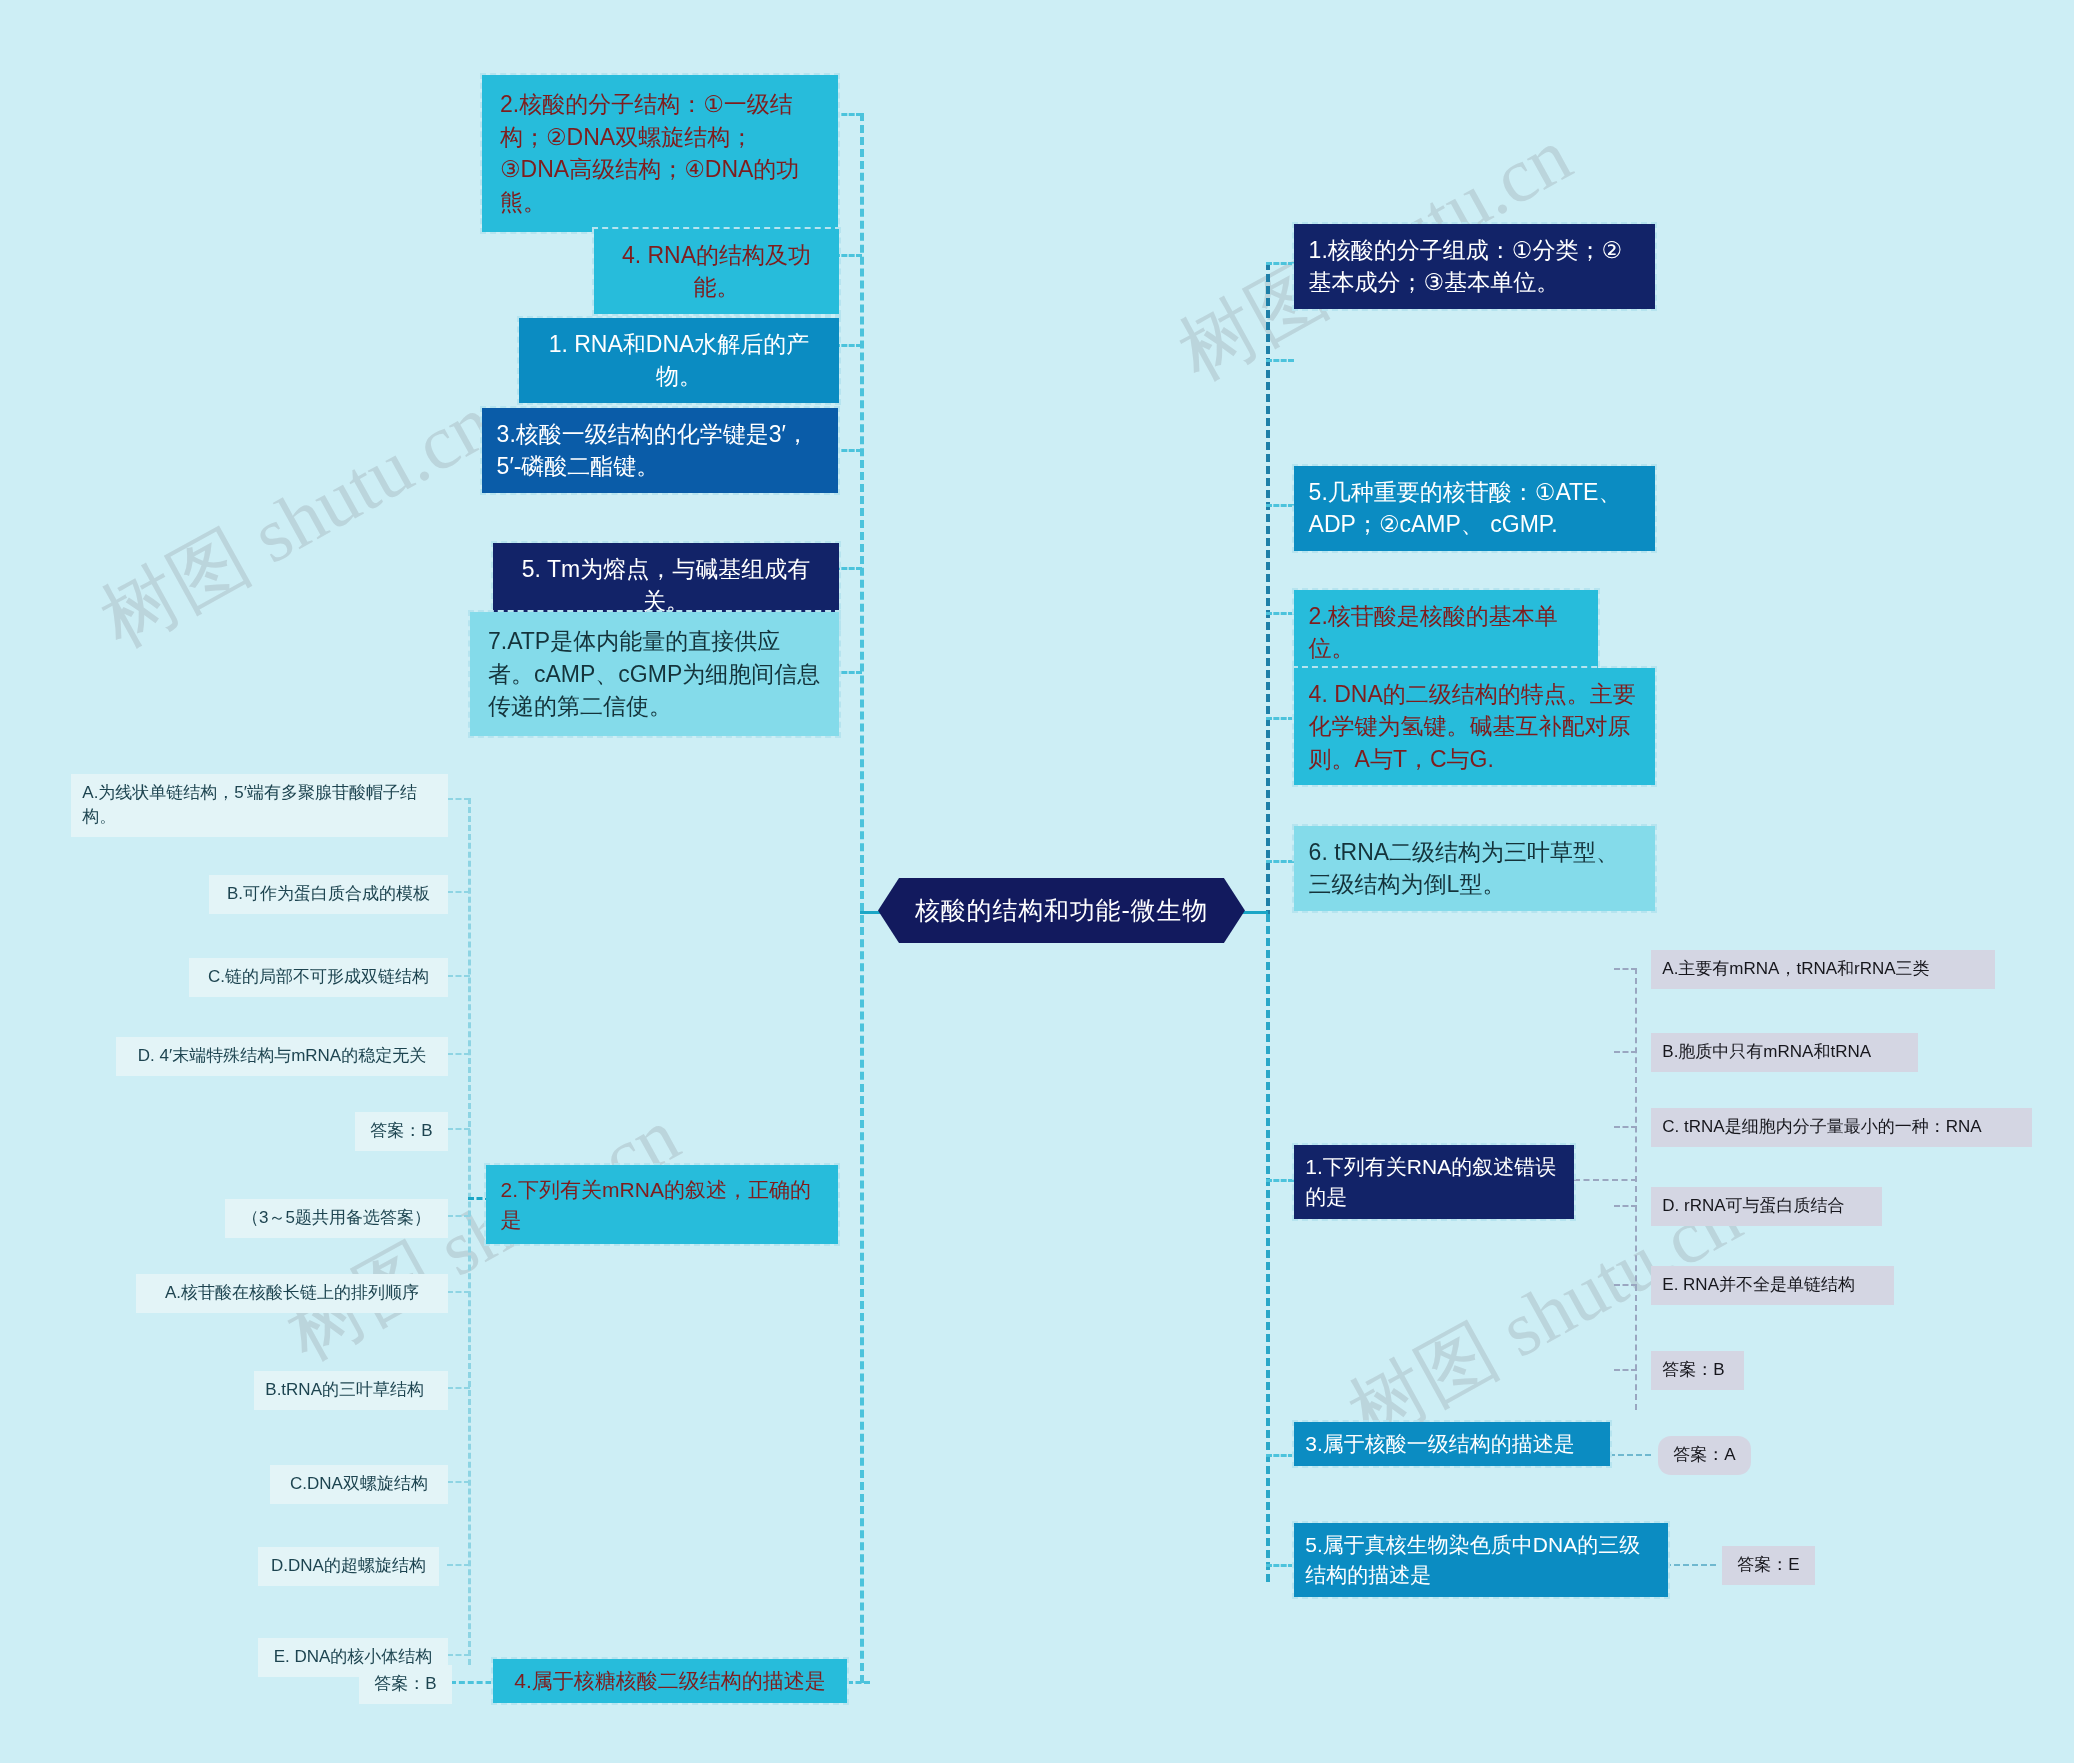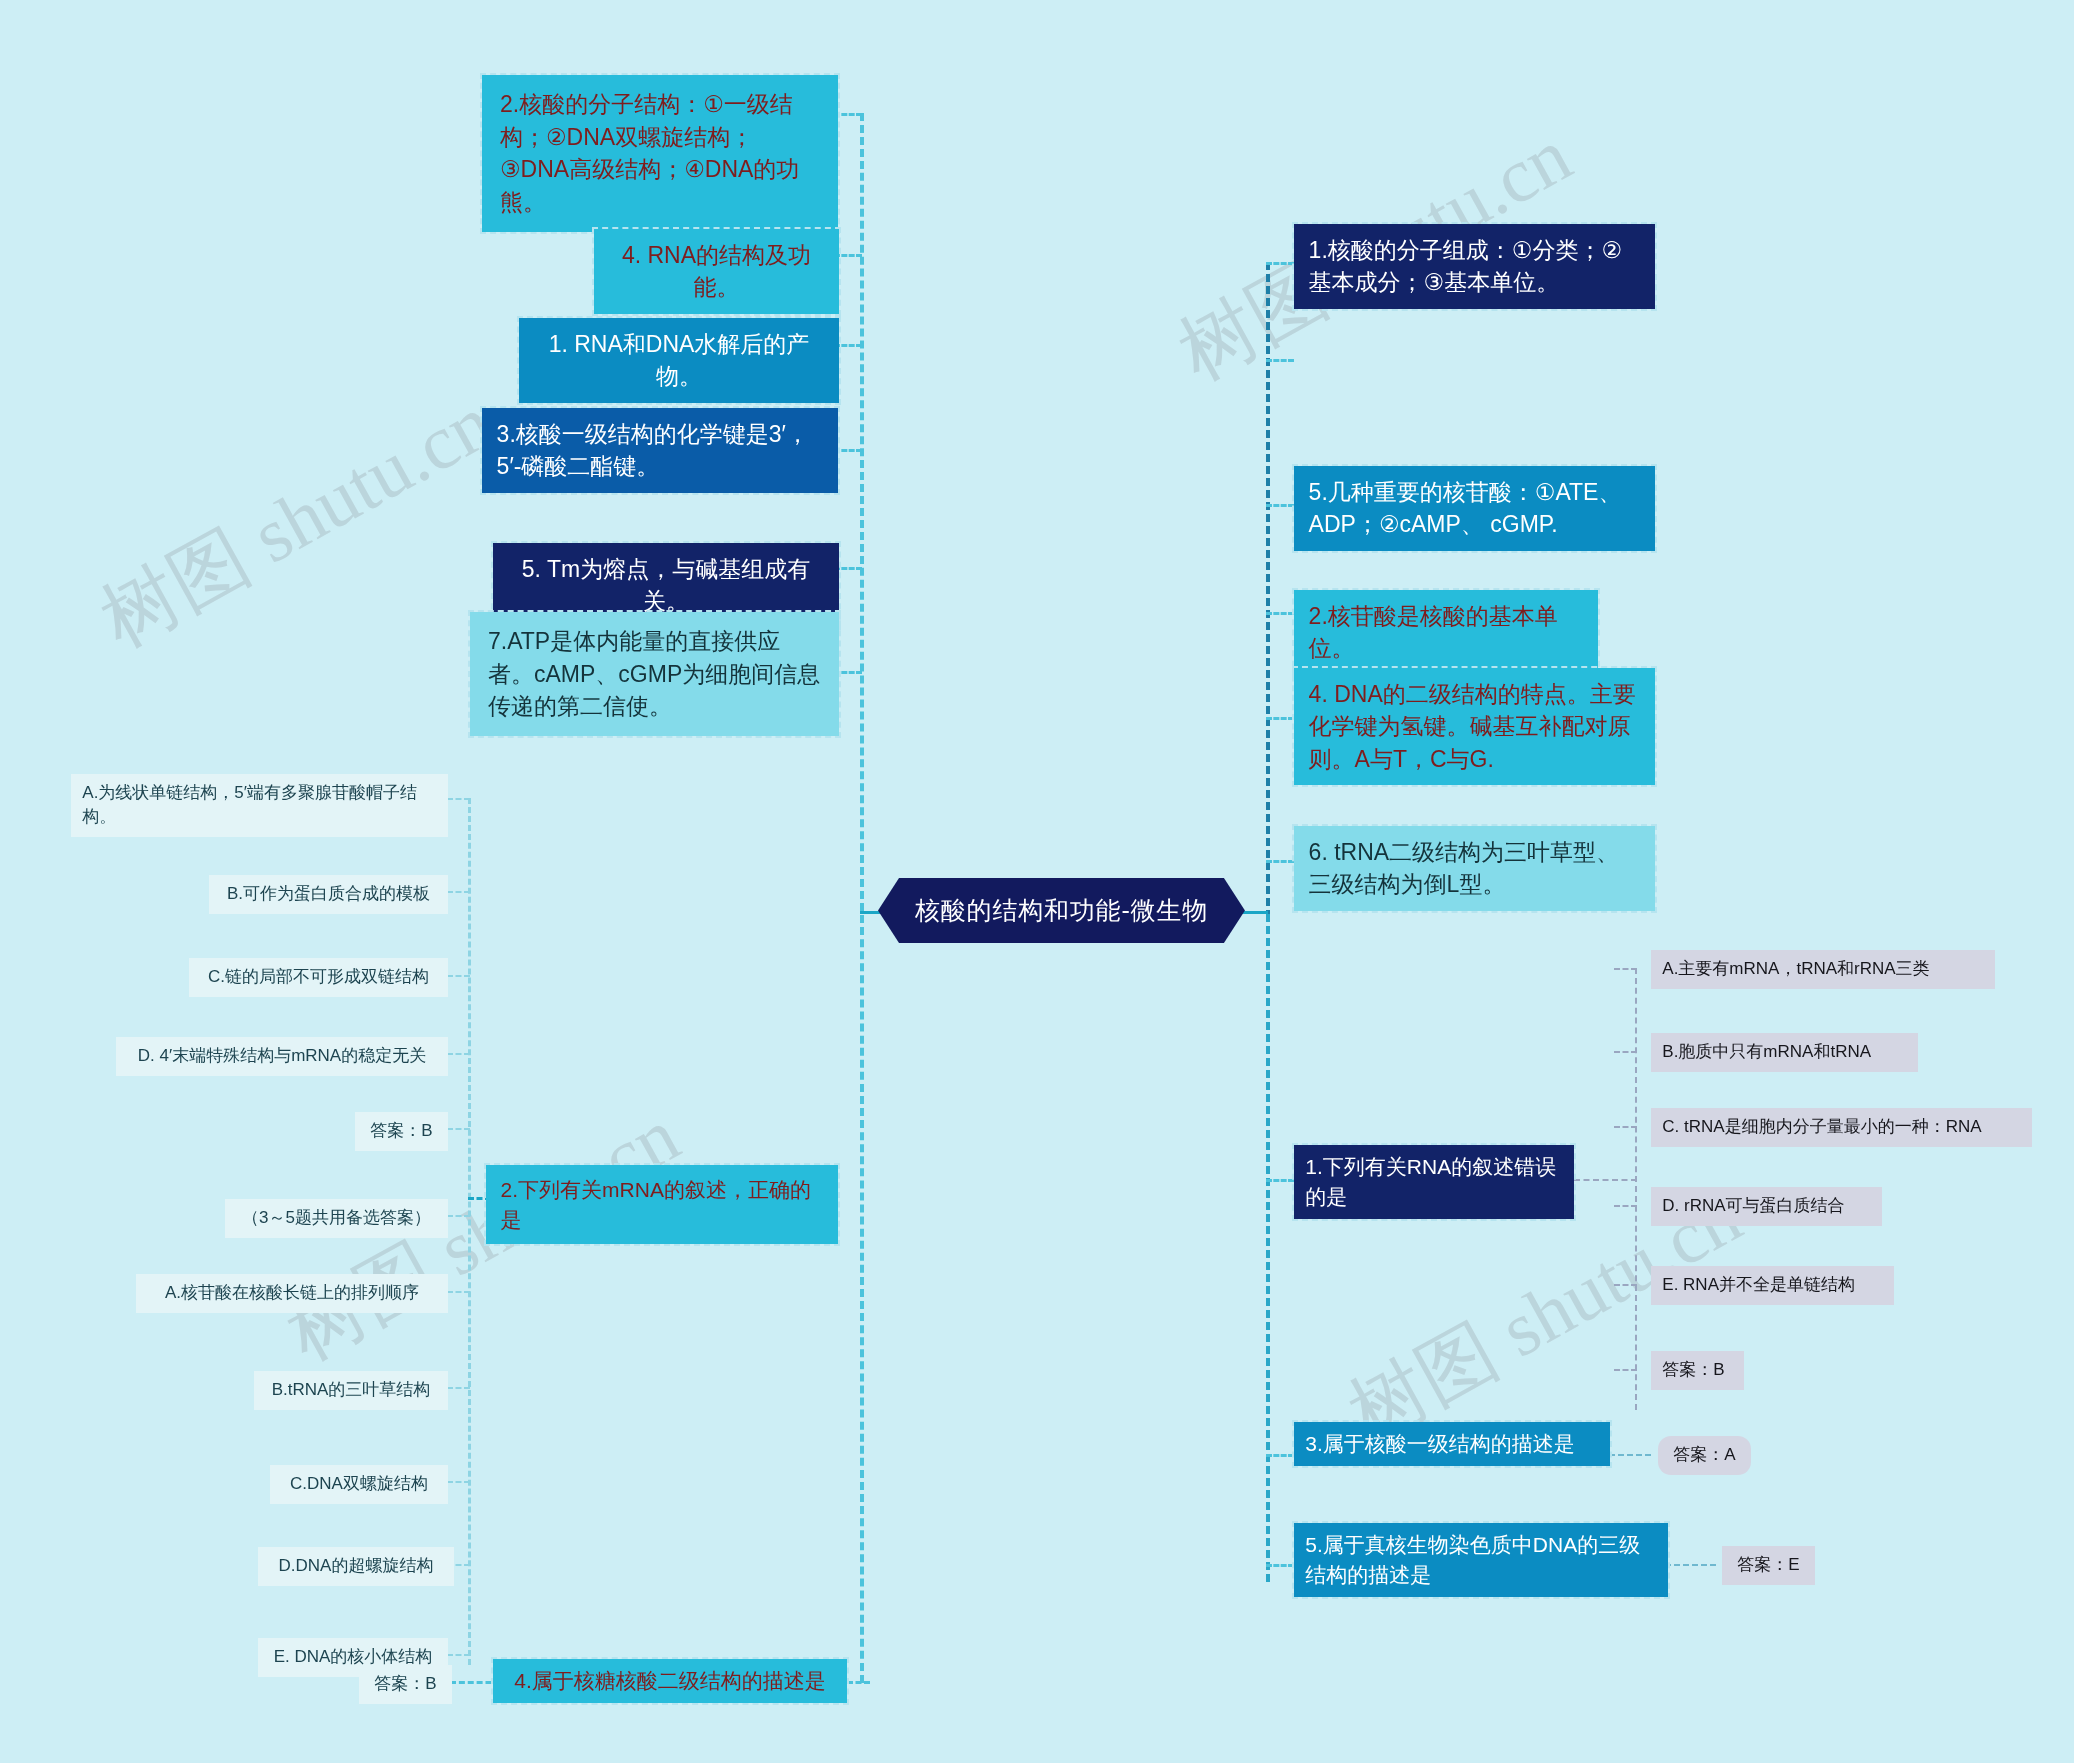--- a/index.html
+++ b/index.html
@@ -179,25 +179,25 @@
   <div class="node lv-pale f21 pad-sm" style="left:189px;top:958px;width:259px;text-align:center;">C.链的局部不可形成双链结构</div>
 
   <div class="node lv-pale f21 pad-sm" style="left:116px;top:1037px;width:332px;text-align:center;">D. 4′末端特殊结构与mRNA的稳定无关</div>
 
   <div class="node lv-pale f21 pad-sm" style="left:355px;top:1112px;width:93px;text-align:center;">答案：B</div>
 
   <div class="node lv-pale f21 pad-sm" style="left:225px;top:1199px;width:223px;text-align:center;">（3～5题共用备选答案）</div>
 
   <div class="node lv-pale f21 pad-sm" style="left:136px;top:1274px;width:312px;text-align:center;">A.核苷酸在核酸长链上的排列顺序</div>
 
-  <div class="node lv-pale f21 pad-sm" style="left:254px;top:1371px;width:194px;text-align:center;">B.tRNA的三叶草结构</div>
+  <div class="node lv-pale f21 pad-sm" style="left:254px;top:1371px;width:194px;">B.tRNA的三叶草结构</div>
 
   <div class="node lv-pale f21 pad-sm" style="left:270px;top:1465px;width:178px;text-align:center;">C.DNA双螺旋结构</div>
 
-  <div class="node lv-pale f21 pad-sm" style="left:258px;top:1547px;width:196px;text-align:center;">D.DNA的超螺旋结构</div>
+  <div class="node lv-pale f21 pad-sm" style="left:258px;top:1547px;width:181px;text-align:center;">D.DNA的超螺旋结构</div>
 
   <div class="node lv-pale f21 pad-sm" style="left:258px;top:1638px;width:190px;text-align:center;">E. DNA的核小体结构</div>
 
   <div class="node lv-pale f21 pad-sm" style="left:359px;top:1665px;width:93px;text-align:center;">答案：B</div>
 
   <div class="node lv-cyan f26 pad-sm dashed-edge" style="left:493px;top:1659px;width:354px;text-align:center;">4.属于核糖核酸二级结构的描述是</div>
 
   <div class="node lv-navy f26 pad-sm dashed-edge" style="left:1294px;top:1145px;width:280px;">1.下列有关RNA的叙述错误的是</div>
 
   <div class="node lv-lav f21 pad-sm" style="left:1651px;top:950px;width:344px;">A.主要有mRNA，tRNA和rRNA三类</div>

